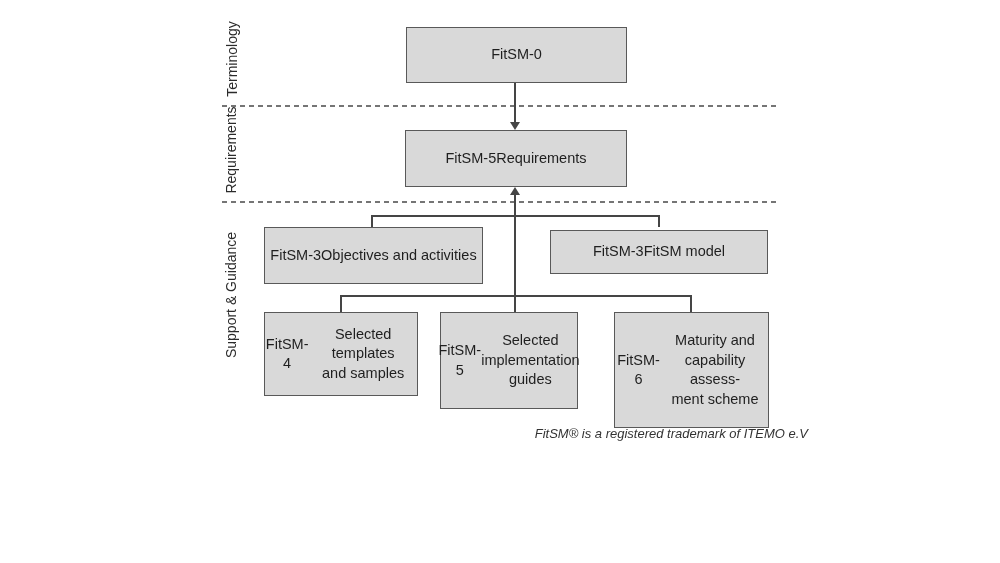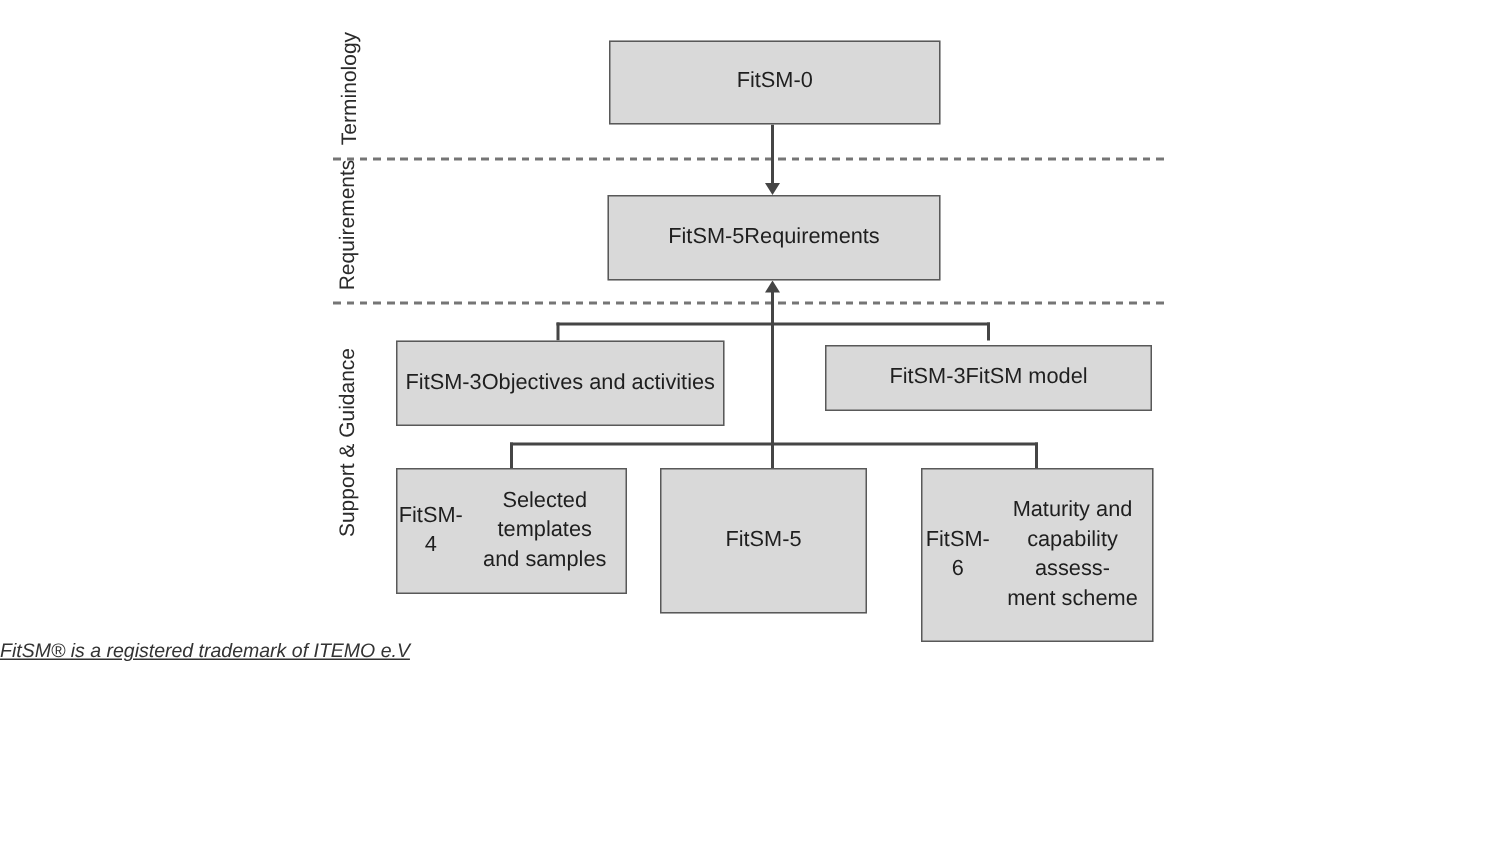--- a/index.html
+++ b/index.html
@@ -98,25 +98,24 @@
     border-right: 5px solid transparent;
     border-bottom: 8px solid var(--connector, #454545);
   }
 
   
   .footer {
     position: absolute;
     left: 0;
     top: 426px;
     width: 808px;
-    text-align: left;
+    text-align: right;
     font-style: italic;
     font-size: 13px;
     color: #333333;
-    text-decoration: underline;
   }
 </style>
 </head>
 <body>
 
 <div id="canvas">
 
   <div class="vlabel" id="label-terminology">Terminology</div>
   <div class="vlabel" id="label-requirements">Requirements</div>
   <div class="vlabel" id="label-support">Support &amp; Guidance</div>
@@ -155,20 +154,23 @@
   </div>
 
   <div class="box" id="box-fitsm4">
     <div class="box-code">FitSM-4</div>
     <div class="box-title">Selected templates
 and samples</div>
   </div>
 
   <div class="box" id="box-fitsm5">
     <div class="box-code">FitSM-5</div>
+    <div class="box-title">Selected
+implementation
+guides</div>
   </div>
 
   <div class="box" id="box-fitsm6">
     <div class="box-code">FitSM-6</div>
     <div class="box-title">Maturity and
 capability assess-
 ment scheme</div>
   </div>
 
   <div class="footer">FitSM® is a registered trademark of ITEMO e.V</div>

